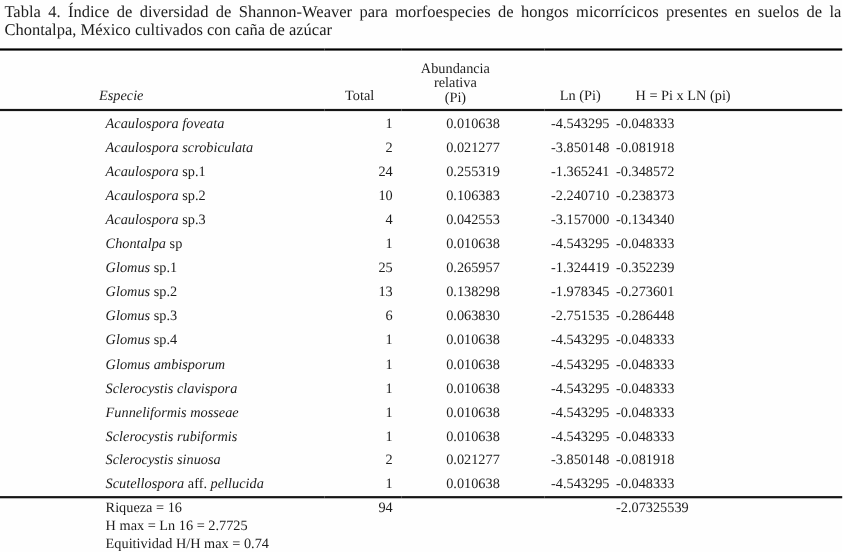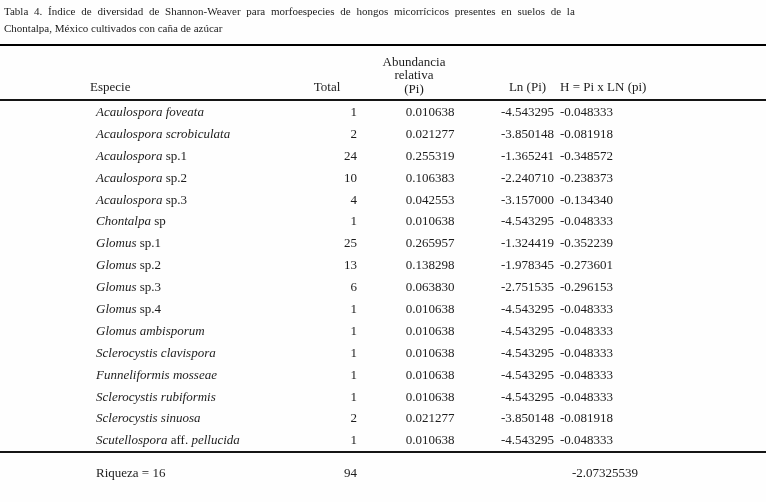--- a/index.html
+++ b/index.html
@@ -4,21 +4,21 @@
 <style>
   html, body { margin:0; padding:0; background:#ffffff; }
   .page {
     width:766px; height:502px;
     background:#fefefe;
     color:#1c1c1c;
     font-family:"Liberation Serif", "DejaVu Serif", serif;
     overflow:hidden;
     position:relative;
   }
-  .caption { padding:3px 3px 0 4px; font-size:11px; line-height:17px; }
+  .caption { padding:3px 3px 0 4px; font-size:15px; line-height:17px; }
   .cap-line1 { word-spacing:3px; white-space:nowrap; }
   .cap-line2 { }
 
   table.datatable {
     border-collapse:collapse;
     table-layout:fixed;
     width:766px;
     margin-top:7px;
     font-size:13px;
     color:#1c1c1c;
@@ -30,38 +30,38 @@
   col.w5 { width:140px; }
   col.w6 { width:66px; }
 
   thead td {
     vertical-align:bottom;
     height:49px;
     padding:0 0 4px 0;
     border-top:2px solid #000000;
     border-bottom:2px solid #151515;
   }
-  thead .c-especie { padding-left:90px; }
+  thead .c-especie { padding-left:90px;font-style:italic; }
   thead .c-total   { text-align:center; padding-right:6px; }
   thead .head-abund { text-align:center; padding-right:32px; line-height:13.5px; }
   thead .c-ln      { text-align:center; }
-  thead .c-h       { padding-right:18px; white-space:nowrap; }
+  thead .c-h       { text-align:center; padding-right:18px; white-space:nowrap; }
 
   tbody td { height:21.9px; padding:0; vertical-align:middle; }
   tbody tr:last-child td { border-bottom:2px solid #151515; }
 
   .c-especie { text-align:left; padding-left:96px; }
   .c-total   { text-align:right; padding-right:8px; }
   .c-pi      { text-align:center; }
   .c-ln      { text-align:center; }
   .c-h       { }
 
   tbody .c-especie i { font-style:italic;margin-top:36px; }
 
-  tfoot td { height:16.3px; padding:12px; vertical-align:middle; }
+  tfoot td { height:16.3px; padding:0; vertical-align:middle; }
   tfoot .f-label { text-align:left; padding-left:96px; }
   tfoot tr.last td { border-bottom:2px solid #c2410c; }
 </style>
 </head>
 <body>
 
 <div class="page">
 
   <div class="caption">
     <div class="cap-line1">Tabla 4. Índice de diversidad de Shannon-Weaver para morfoespecies de hongos micorrícicos presentes en suelos de la</div>
@@ -154,21 +154,21 @@
           <td class="c-pi">0.138298</td>
           <td class="c-ln">-1.978345</td>
           <td class="c-h">-0.273601</td>
           <td></td>
         </tr>
         <tr>
           <td class="c-especie"><i>Glomus</i><span> sp.3</span></td>
           <td class="c-total">6</td>
           <td class="c-pi">0.063830</td>
           <td class="c-ln">-2.751535</td>
-          <td class="c-h">-0.296153</td>
+          <td class="c-h">-0.286448</td>
           <td></td>
         </tr>
         <tr>
           <td class="c-especie"><i>Glomus</i><span> sp.4</span></td>
           <td class="c-total">1</td>
           <td class="c-pi">0.010638</td>
           <td class="c-ln">-4.543295</td>
           <td class="c-h">-0.048333</td>
           <td></td>
         </tr>

